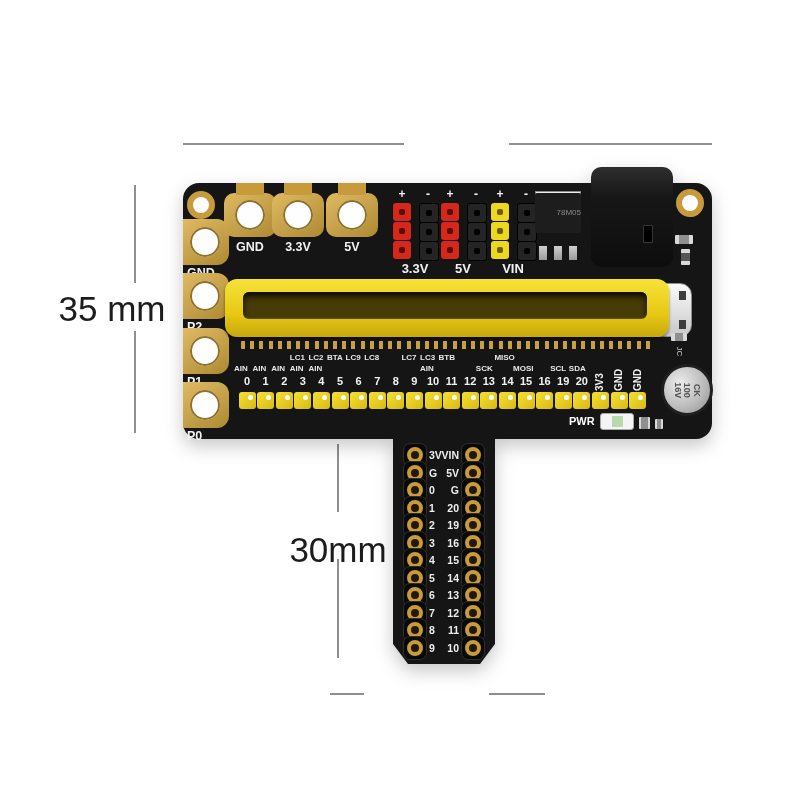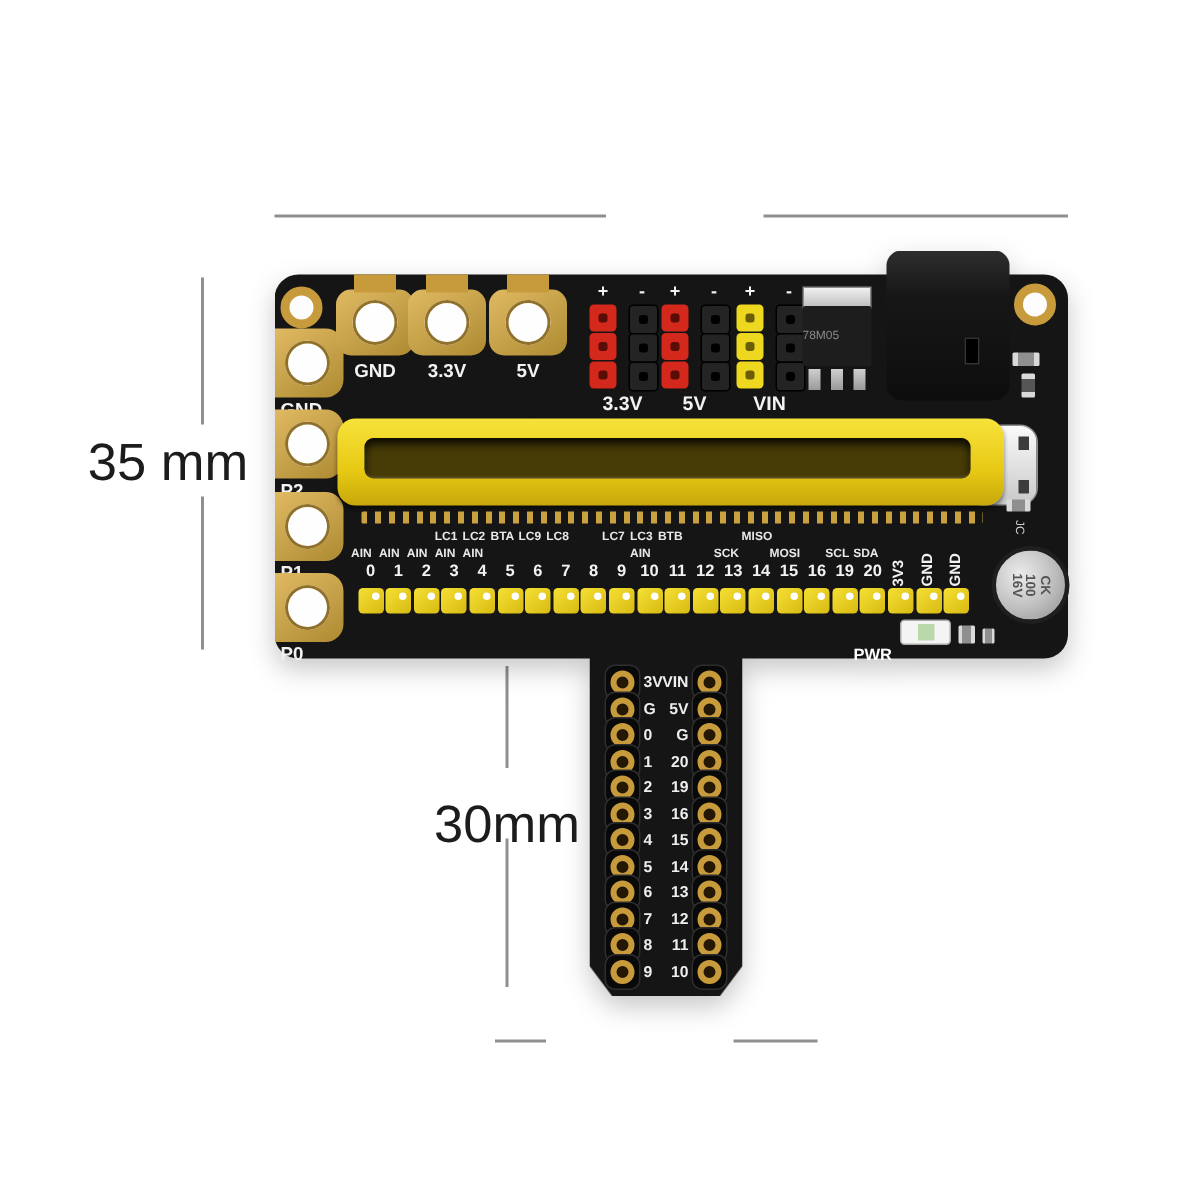--- a/index.html
+++ b/index.html
@@ -31,22 +31,22 @@
   .jlabel{position:absolute;top:72px;width:44px;text-align:center;color:#f2f2f2;font-weight:bold;font-size:13px;}
   
   #logo{position:absolute;left:64px;top:64px;display:flex;align-items:center;color:#fff;
         font-weight:bold;font-size:29px;letter-spacing:2px;}
   #logo .o-ring{width:20px;height:20px;border:3px solid #fff;border-radius:50%;margin:0 2px;
         display:flex;align-items:center;justify-content:center;}
   #logo .droplet{width:9px;height:9px;background:#fff;border-radius:0 50% 50% 50%;transform:rotate(225deg);}
   
   #regulator{position:absolute;left:352px;top:8px;width:46px;height:72px;}
   #reg-tab{position:absolute;left:0;top:0;width:46px;height:15px;background:linear-gradient(#f0f0f0,#bdbdbd);border:1px solid #8a8a8a;box-sizing:border-box;}
-  #reg-body{position:absolute;left:0;top:13px;width:46px;height:40px;background:#1d1d1d;border-radius:2px;
-            color:#8a8a8a;font-size:8px;text-align:left;line-height:40px;}
+  #reg-body{position:absolute;left:0;top:2px;width:46px;height:40px;background:#1d1d1d;border-radius:2px;
+            color:#8a8a8a;font-size:8px;text-align:right;line-height:40px;}
   .reg-leg{position:absolute;top:55px;width:8px;height:14px;background:linear-gradient(#cfcfcf,#9a9a9a);}
   #dc-jack{position:absolute;left:408px;top:-16px;width:82px;height:100px;border-radius:10px;
            background:linear-gradient(180deg,#2e2e2e,#171717 30%,#0d0d0d);}
   #dc-jack .slot{position:absolute;left:52px;top:58px;width:8px;height:16px;background:#000;border:1px solid #343434;}
   #usb{position:absolute;left:467px;top:100px;width:42px;height:54px;border-radius:4px 12px 12px 4px;
        background:linear-gradient(180deg,#fafafa,#c9c9c9);border:1px solid #909090;box-sizing:border-box;}
   .usb-pin{position:absolute;right:5px;width:7px;height:9px;background:#3c3c3c;}
   #cap{position:absolute;left:478px;top:181px;width:52px;height:52px;border-radius:50%;
        background:radial-gradient(circle at 35% 35%,#ececec,#bdbdbd 55%,#8f8f8f);border:3px solid #1f1f1f;
        box-sizing:border-box;display:flex;align-items:center;justify-content:center;}
@@ -66,21 +66,21 @@
   
   .io-pin{position:absolute;top:209px;width:17px;height:17px;border-radius:3px;
           background:linear-gradient(135deg,#f5e034,#d8ba12);}
   .io-pin .dot{position:absolute;right:3px;top:3px;width:5px;height:5px;border-radius:50%;background:#fff;}
   .pin-num{position:absolute;top:192px;width:20px;text-align:center;color:#f2f2f2;font-weight:bold;font-size:11px;}
   .pin-mid{position:absolute;top:181px;width:26px;text-align:left;color:#e8e8e8;font-weight:bold;font-size:8px;}
   .pin-top{position:absolute;top:170px;width:26px;text-align:left;color:#e8e8e8;font-weight:bold;font-size:8px;}
   .pin-vert{position:absolute;top:164px;height:44px;width:14px;color:#f2f2f2;font-weight:bold;font-size:10px;
             writing-mode:vertical-rl;transform:rotate(180deg);line-height:14px;}
   #board-title{position:absolute;left:56px;top:228px;color:#f6d91c;font-weight:bold;font-size:17px;letter-spacing:.3px;white-space:nowrap;}
-  #pwr-text{position:absolute;left:386px;top:232px;color:#fff;font-weight:bold;font-size:11px;margin-top:16px;}
+  #pwr-text{position:absolute;left:386px;top:232px;color:#fff;font-weight:bold;font-size:11px;}
   #usb-mark{position:absolute;left:492px;top:164px;color:#cfcfcf;font-size:8px;transform:rotate(90deg);}
   
   .stem-hole{position:absolute;width:24px;height:24px;border-radius:7px;background:#090909;border:1px solid #2e2e2e;
              box-sizing:border-box;display:flex;align-items:center;justify-content:center;}
   .stem-ring{width:8px;height:8px;border:4px solid #c79b3b;border-radius:50%;background:#241804;}
   .stem-lab{position:absolute;color:#eee;font-weight:bold;font-size:10.5px;line-height:14px;height:14px;}
 </style>
 </head>
 <body>
 

